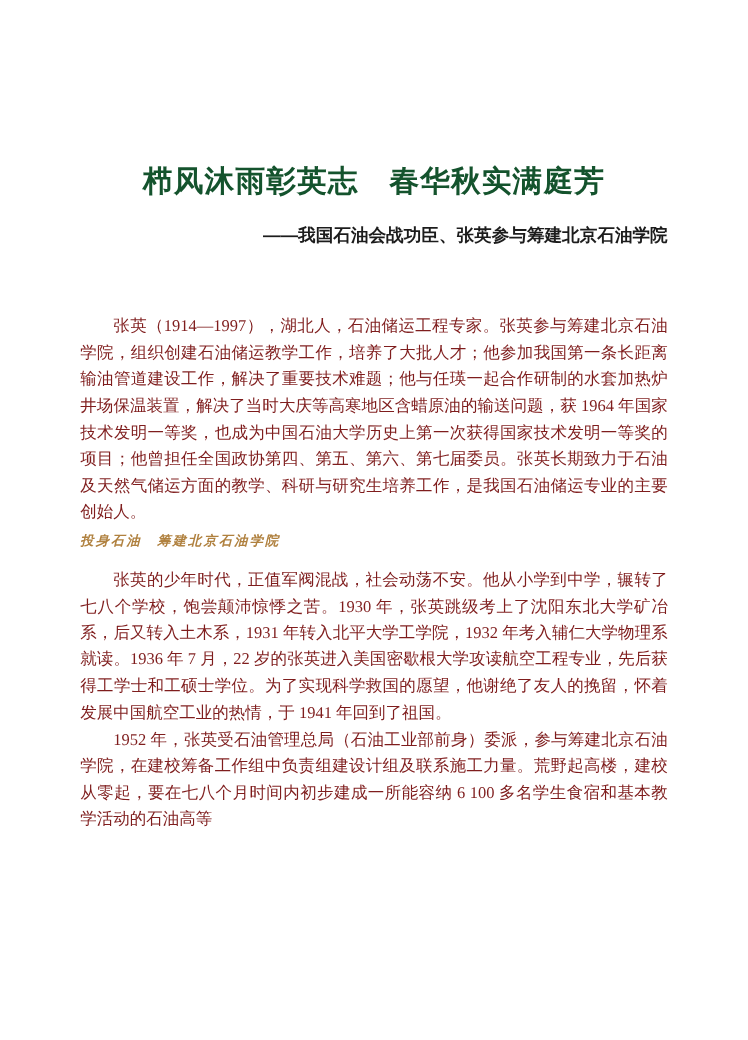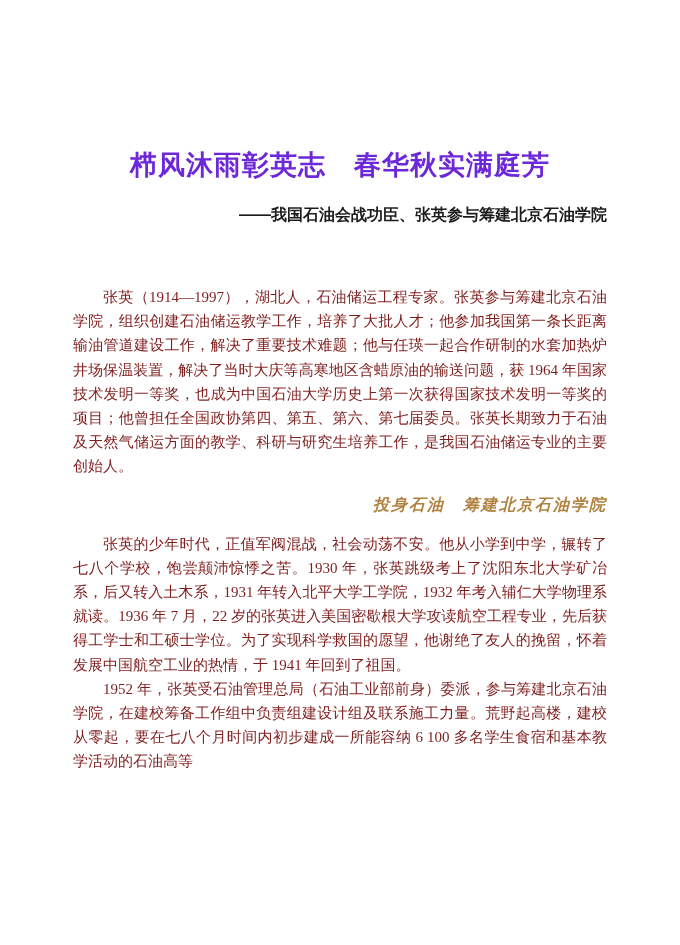--- a/index.html
+++ b/index.html
@@ -21,21 +21,21 @@
     top: 148px;
     left: 0;
     width: 680px;
     margin: 0;
     text-align: center;
     font-family: "Liberation Serif", serif;
     font-size: 27px;
     font-weight: bold;
     line-height: 34px;
     letter-spacing: 1px;
-    color: #6d28d9;
+    color: #14532d;
     white-space: nowrap;
   }
   .subtitle {
     position: absolute;
     top: 204px;
     left: 73px;
     width: 534px;
     text-align: right;
     font-family: "Liberation Sans", sans-serif;
     font-size: 16px;
@@ -52,24 +52,24 @@
   .para {
     margin: 0;
     font-size: 15px;
     line-height: 24.2px;
     text-align: justify;
     text-indent: 2em;
     color: #7f1d1d;
     word-break: break-all;
   }
   .section-heading {
-    margin: 16px 0 16px 0;
-    text-align: right;
+    margin: 4px 0 16px 0;
+    text-align: left;
     font-family: "Liberation Serif", serif;
-    font-size: 16px;
+    font-size: 12px;
     font-weight: bold;
     font-style: italic;
     letter-spacing: 2px;
     color: #b0813f;
     white-space: nowrap;
   }
 </style>
 </head>
 <body>
 

